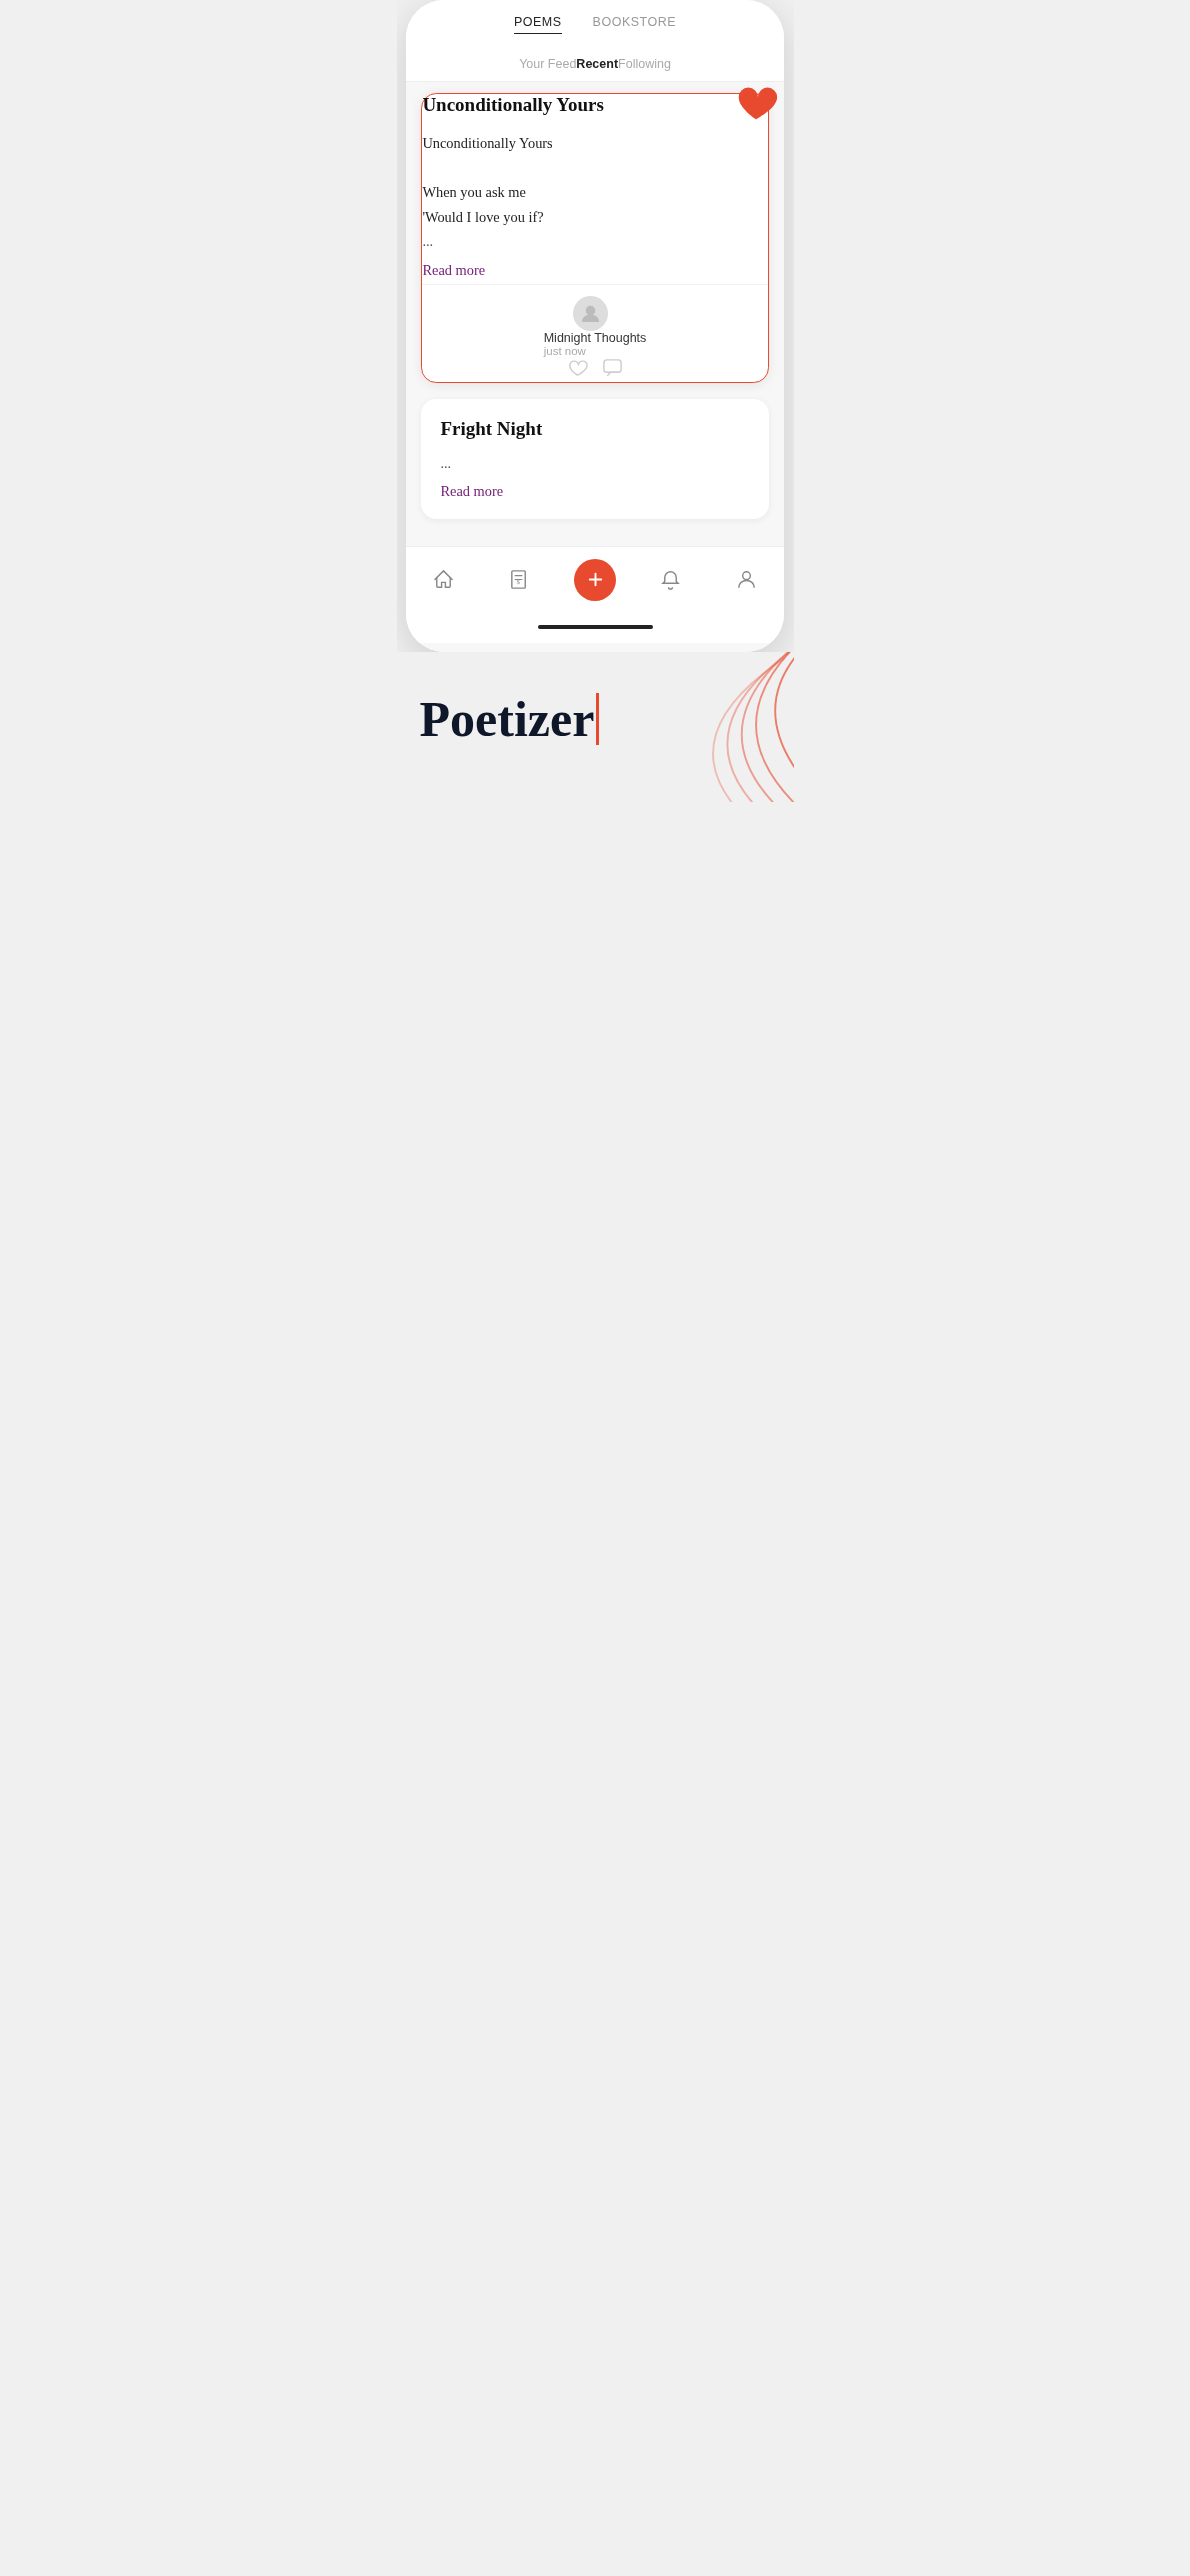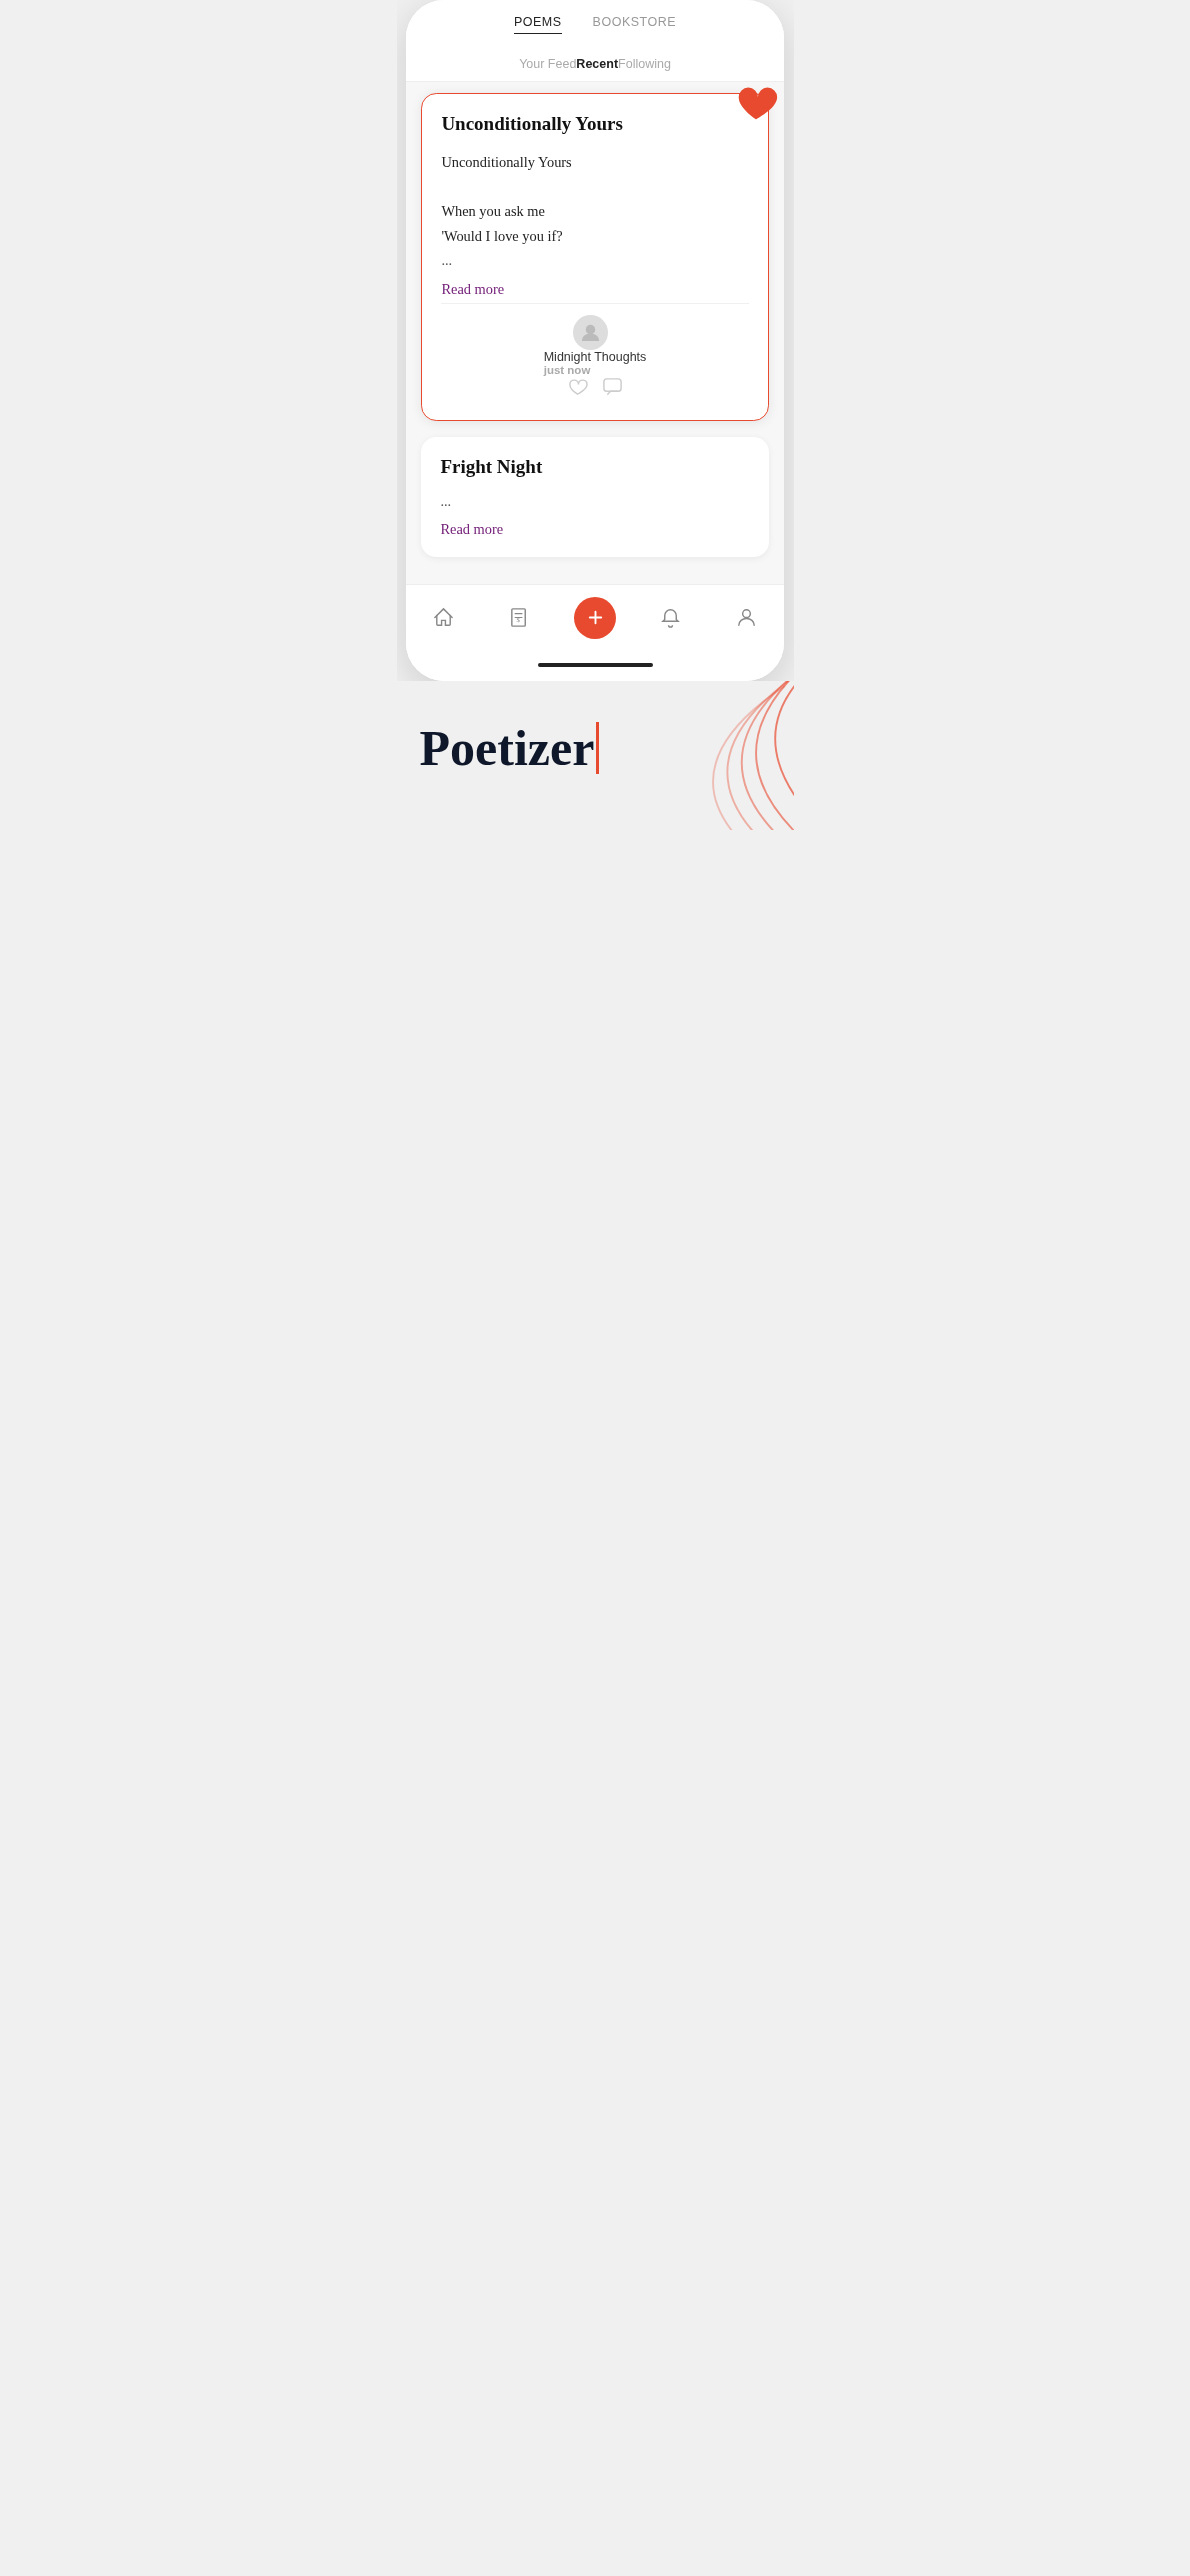--- a/index.html
+++ b/index.html
@@ -81,21 +81,20 @@
     .content-area {
       padding: 11.5px 15.3px;
       background: #f7f7f7;
     }
 
     
     .featured-card {
       background: #fff;
       border-radius: 15.3px;
       border: 1.9px solid #e84a2f;
-      padding: 19px;
       position: relative;
       margin-bottom: 15.3px;
       box-shadow: 0 1.9px 11.5px rgba(0,0,0,0.08);
     }
 
     
     .heart-float {
       position: absolute;
       top: -17px;
       right: -13.4px;
@@ -180,21 +179,20 @@
       font-family: Arial, sans-serif;
       font-size: 12.5px;
       color: #333;
       font-weight: 500;
     }
 
     .author-time {
       font-family: Arial, sans-serif;
       font-size: 11.5px;
       color: #aaa;
-      font-weight: bold;
     }
 
     .action-icons {
       display: flex;
       gap: 13.4px;
       align-items: center;
     }
 
     .action-icon {
       cursor: pointer;

